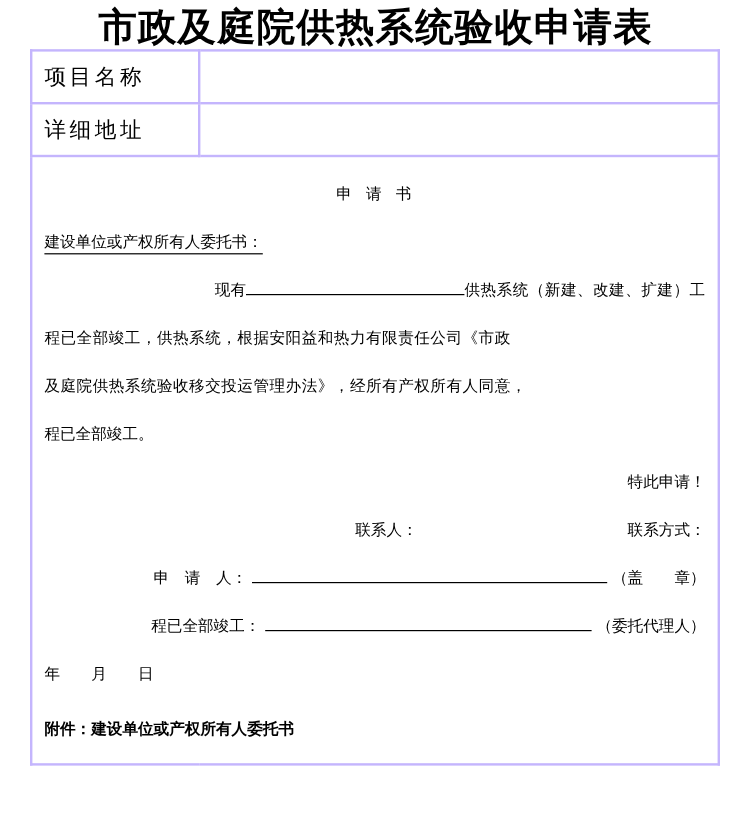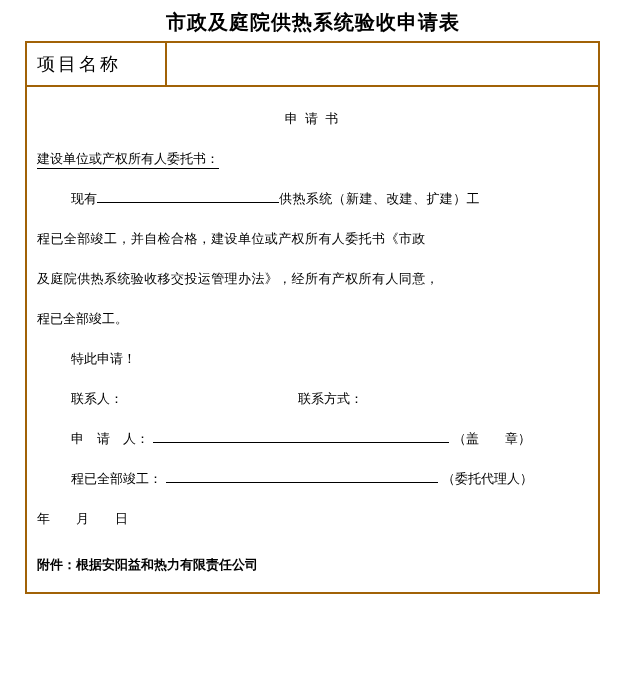--- a/index.html
+++ b/index.html
@@ -12,36 +12,37 @@
   .page {
     position: relative;
     width: 626px;
     height: 679px;
     background: #fff;
     overflow: hidden;
   }
   .doc-title {
     margin: 6px 0 3px 0;
     text-align: center;
-    font-size: 20px;
+    font-size: 32px;
     font-weight: bold;
     letter-spacing: 1px;
     line-height: 32px;
   }
   table.form-table {
     border-collapse: collapse;
     table-layout: fixed;
     margin-left: 25px;
     width: 575px;
   }
   table.form-table td {
-    border: 2px solid #a16207;
+    border: 2px solid #c4b5fd;
     font-size: 18px;
     padding: 0 10px;
     vertical-align: middle;
+    font-family: Liberation Mono, monospace;
   }
   td.cell-label { letter-spacing: 3px; }
   tr.row-name  { height: 44px; }
   tr.row-addr  { height: 44px; }
   tr.row-scale { height: 38px; }
   tr.row-body  { height: 507px; }
   td.big-cell {
     vertical-align: top;
     padding: 0 8px;
   }
@@ -53,21 +54,21 @@
   }
   .heading {
     text-align: center;
     margin-top: 5px;
     letter-spacing: 2px;
   }
   .salutation span {
     text-decoration: underline;
     text-underline-offset: 5px;
   }
-  .indent { padding-left: 34px; }
+  .indent { padding-left: 34px; text-align: right; }
   .fit { letter-spacing: 0.4px; }
   .blank {
     display: inline-block;
     border-bottom: 1px solid #000;
     height: 1em;
     vertical-align: baseline;
   }
   .blank-heating { width: 182px; }
   .blank-applicant { width: 296px; margin: 0 4px; }
   .blank-agent { width: 272px; margin: 0 4px; }
@@ -81,53 +82,57 @@
 <div class="page">
 
   <h1 class="doc-title">市政及庭院供热系统验收申请表</h1>
 
   <table class="form-table">
     <tbody>
         <tr class="row-name">
       <td class="cell-label" style="width:140px">项目名称</td>
       <td colspan="3"></td>
     </tr>
+    <tr class="row-addr">
+      <td class="cell-label">详细地址</td>
+      <td colspan="3"></td>
+    </tr>
     <tr class="row-body">
       <td colspan="4" class="big-cell">
 
         <div class="line heading">申 请 书</div>
 
         <div class="line salutation">
           <span>建设单位或产权所有人委托书：</span>
         </div>
 
         <div class="line indent">
           <span>现有</span><span class="blank blank-heating"></span><span class="fit">供热系统（新建、改建、扩建）工</span>
         </div>
 
-        <div class="line fit">程已全部竣工，并自检合格，建设单位或产权所有人委托书《市政</div>
+        <div class="line fit">程已全部竣工，供热系统，根据安阳益和热力有限责任公司《市政</div>
         <div class="line fit">及庭院供热系统验收移交投运管理办法》，经所有产权所有人同意，</div>
         <div class="line">程已全部竣工。</div>
 
         <div class="line indent">特此申请！</div>
 
         <div class="line indent">
           <span>联系人：</span><span class="contact-method">联系方式：</span>
         </div>
 
         <div class="line indent">
           <span>申　请　人：</span><span class="blank blank-applicant"></span><span>（盖　　章）</span>
         </div>
 
         <div class="line indent">
           <span>程已全部竣工：</span><span class="blank blank-agent"></span><span>（委托代理人）</span>
         </div>
 
         <div class="line date-line">年　　月　　日</div>
 
-        <div class="line attachment">附件：根据安阳益和热力有限责任公司</div>
+        <div class="line attachment">附件：建设单位或产权所有人委托书</div>
 
       </td>
     </tr>
   </tbody>
     </table>
 
 </div>
 
 </body></html>

